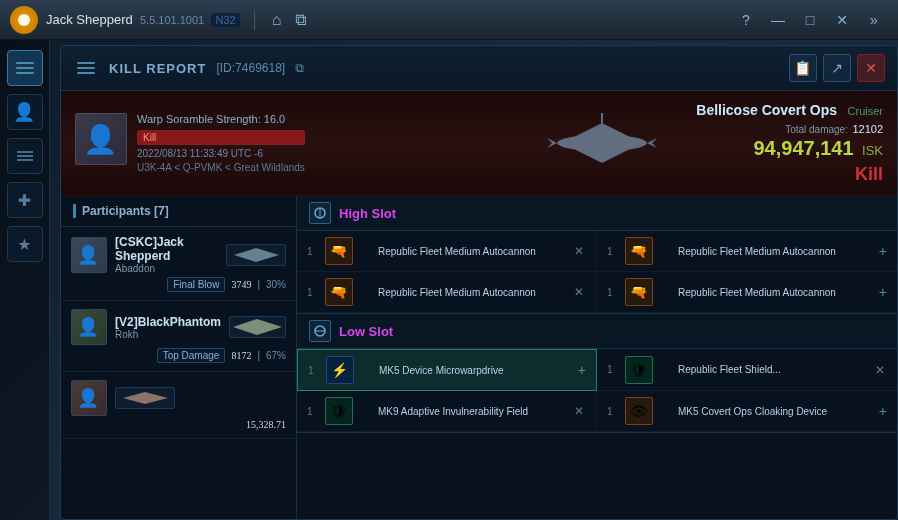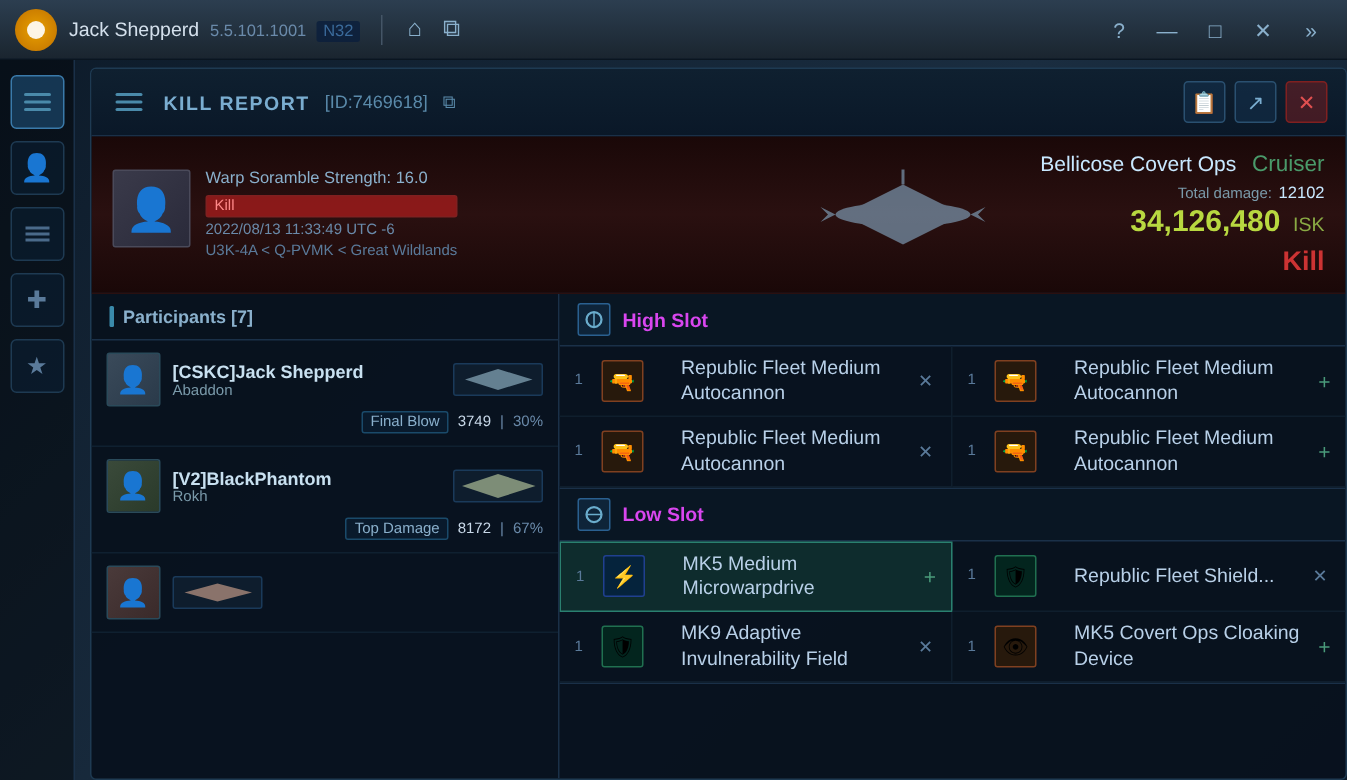--- a/index.html
+++ b/index.html
@@ -270,25 +270,25 @@
     }
     
     .ship-svg { opacity: 0.85; }
 
     .victim-right {
       text-align: right;
     }
     .ship-name-line {
       color: #c8e8ff;
       font-size: 14px;
-      font-weight: normal;
+      font-weight: bold;
     }
     .ship-type {
       color: #4a9a6a;
-      font-size: 15px;
+      font-size: 11px;
       margin-left: 6px;
     }
     .total-dmg-label {
       color: #7a9aaa;
       font-size: 10px;
     }
     .total-dmg-val {
       color: #c8e8ff;
       font-size: 11px;
     }
@@ -311,21 +311,21 @@
 
     
     .report-body {
       display: flex;
       flex: 1;
       overflow: hidden;
     }
 
     
     .participants-panel {
-      width: 312px;
+      width: 236px;
       border-right: 1px solid #1a3048;
       display: flex;
       flex-direction: column;
       overflow: hidden;
     }
     .participants-header {
       padding: 8px 12px;
       color: #8ab0cc;
       font-size: 12px;
       font-weight: bold;
@@ -401,20 +401,21 @@
       color: #8ab0cc;
       font-size: 10px;
       background: rgba(10,30,50,0.7);
       padding: 1px 5px;
       border-radius: 2px;
       border: 1px solid #1a4a6a;
     }
     .damage-val {
       color: #c8d8e8;
       font-size: 10px;
+      font-family: Liberation Serif, serif;
     }
     .damage-pct {
       color: #6a8aaa;
       font-size: 10px;
     }
 
     
     .fitting-panel {
       flex: 1;
       display: flex;
@@ -488,21 +489,21 @@
     }
     .slot-item-icon.orange { background: rgba(60,30,0,0.6); border-color: #804020; }
     .slot-item-icon.blue { background: rgba(0,30,70,0.6); border-color: #204090; }
     .slot-item-icon.green { background: rgba(0,50,30,0.6); border-color: #207050; }
     .slot-item-info {
       flex: 1;
       min-width: 0;
     }
     .slot-item-name {
       color: #b8d0e8;
-      font-size: 13px;
+      font-size: 10px;
       line-height: 1.3;
       white-space: normal;
       padding-left: 17px;
     }
     .slot-remove-btn {
       color: #5a7a9a;
       font-size: 12px;
       cursor: pointer;
       padding: 2px;
     }
@@ -617,21 +618,21 @@
       <div class="victim-right">
         <div>
           <span class="ship-name-line">Bellicose Covert Ops</span>
           <span class="ship-type">Cruiser</span>
         </div>
         <div>
           <span class="total-dmg-label">Total damage:</span>
           <span class="total-dmg-val">12102</span>
         </div>
         <div>
-          <span class="isk-amount">34,126,480</span>
+          <span class="isk-amount">94,947,141</span>
           <span class="isk-label">ISK</span>
         </div>
         <div class="kill-label">Kill</div>
       </div>
     </div>
 
     <div class="report-body">
 
       <div class="participants-panel">
         <div class="participants-header">
@@ -683,20 +684,23 @@
           </div>
 
           <div class="participant-item">
             <div class="participant-top">
               <div class="participant-avatar" style="background:linear-gradient(135deg,#4a3a3a,#3a2a2a);">👤</div>
               <div class="participant-ship-img">
                 <svg width="55" height="18" viewBox="0 0 55 18">
                     <polygon points="5,9 27,3 50,9 27,15" fill="#aa8a7a" opacity="0.8"></polygon>
                   </svg>
               </div>
+            </div>
+            <div class="participant-bottom">
+              <span class="damage-val">15,328.71</span>
             </div>
           </div>
 
         </div>
       </div>
 
       <div class="fitting-panel">
 
         <div class="slot-section">
           <div class="slot-header">
@@ -752,21 +756,21 @@
                   <line x1="2" y1="7" x2="12" y2="7" stroke="#6aaccc" stroke-width="1"></line>
                 </svg>
             </div>
             <span class="slot-title">Low Slot</span>
           </div>
           <div class="slot-grid">
             <div class="slot-item highlighted">
               <span class="slot-item-num">1</span>
               <div class="slot-item-icon blue">⚡</div>
               <div class="slot-item-info">
-                <div class="slot-item-name">MK5 Medium Microwarpdrive</div>
+                <div class="slot-item-name">MK5 Device Microwarpdrive</div>
               </div>
               <span class="slot-add-btn">+</span>
             </div>
             <div class="slot-item">
               <span class="slot-item-num">1</span>
               <div class="slot-item-icon green">🛡</div>
               <div class="slot-item-info">
                 <div class="slot-item-name">Republic Fleet Shield...</div>
               </div>
               <span class="slot-remove-btn">✕</span>

